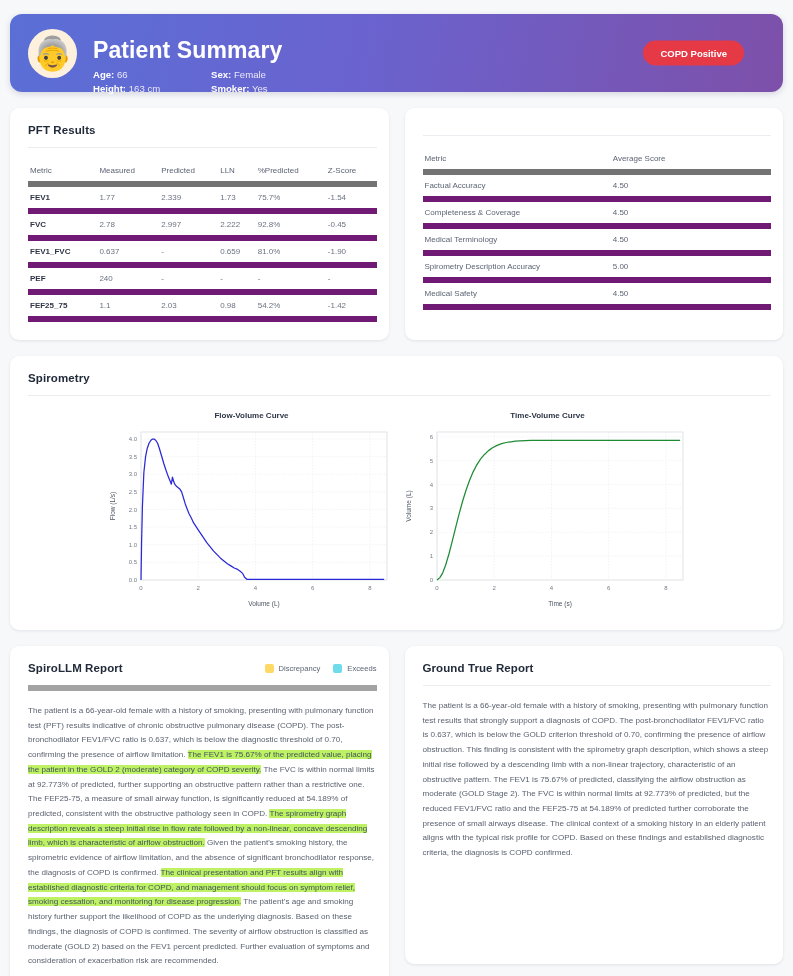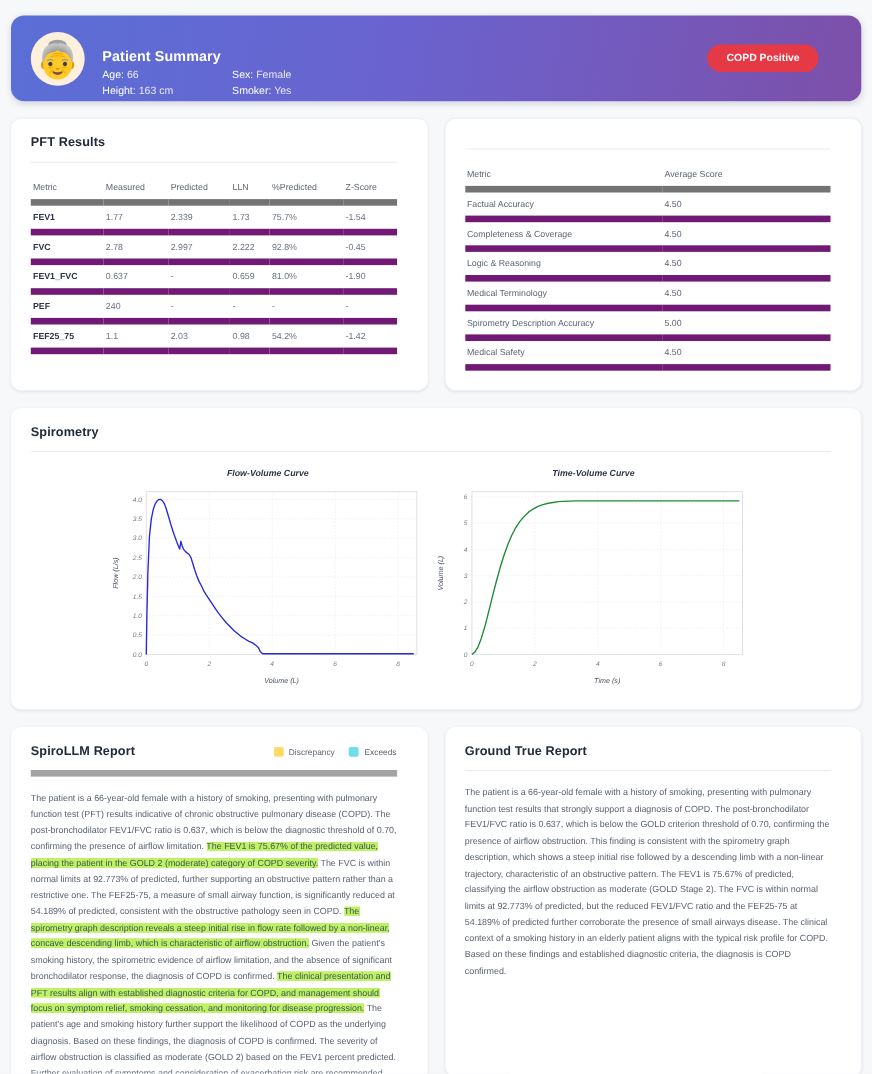--- a/index.html
+++ b/index.html
@@ -34,48 +34,48 @@
     width: 49px; height: 49px;
     border-radius: 50%;
     background: #fdf0dd;
     display: flex; align-items: center; justify-content: center;
     font-size: 33px; line-height: 1;
     flex: none;
     overflow: hidden;
   }
   .banner-text { margin-left: 16px; color: #fff; }
   .banner-title {
-    font-size: 13px; font-weight: bold; letter-spacing: .1px;
+    font-size: 23px; font-weight: bold; letter-spacing: .1px;
     margin-bottom: 5px;
     margin-top: 25px;
   }
   .meta-grid {
     display: grid;
     grid-template-columns: 118px auto;
     row-gap: 3px;
     font-size: 9.6px;
     color: #e9e7f8;
   }
-  .meta-grid b { color: #fff; font-weight: normal; }
+  .meta-grid b { color: #fff; font-weight: bold; }
   .badge {
     position: absolute; right: 39px; top: 50%; transform: translateY(-50%);
     background: #e63946;
     color: #fff;
     font-size: 9.5px; font-weight: bold;
     padding: 7px 17px;
     border-radius: 20px;
     white-space: nowrap;
   }
 
   
   .card {
     background: #fff;
     border-radius: 9px;
     box-shadow: 0 1px 3px rgba(30,40,70,.10);
-    padding: 16px 28px 18px 18px;
+    padding: 16px 12px 18px 18px;
   }
   .card-title {
     font-size: 11.5px; font-weight: bold; color: #222b3a;
     letter-spacing: .1px;
   }
   .card-title-row {
     display: flex; align-items: center; justify-content: space-between;
     padding-bottom: 11px;
     border-bottom: 6px solid #a3a3a3;
     margin-bottom: 13px;
@@ -111,21 +111,20 @@
   td.metric { font-weight: bold; color: #2d3546; }
   .eval-table th:last-child, .eval-table td:last-child { width: 46%; }
   .eval-table td { color: #5c6474; margin-left: 36px; }
 
   
   .charts {
     display: flex;
     justify-content: center;
     gap: 6px;
     padding-top: 2px;
-    font-style: italic;
   }
   .chart-box { width: 290px; }
   .chart-title {
     text-align: center;
     font-size: 8px;
     font-weight: bold;
     color: #2d3546;
     margin-bottom: 4px;
   }
   .chart-svg { display: block; }
@@ -241,24 +240,20 @@
                 <th>Average Score</th>
               </tr>
             </thead>
         <tbody id="eval-body">
               <tr>
                 <td>Factual Accuracy</td>
                 <td>4.50</td>
               </tr>
               <tr>
                 <td>Completeness &amp; Coverage</td>
-                <td>4.50</td>
-              </tr>
-              <tr>
-                <td>Logic &amp; Reasoning</td>
                 <td>4.50</td>
               </tr>
               <tr>
                 <td>Medical Terminology</td>
                 <td>4.50</td>
               </tr>
               <tr>
                 <td>Spirometry Description Accuracy</td>
                 <td>5.00</td>
               </tr>

